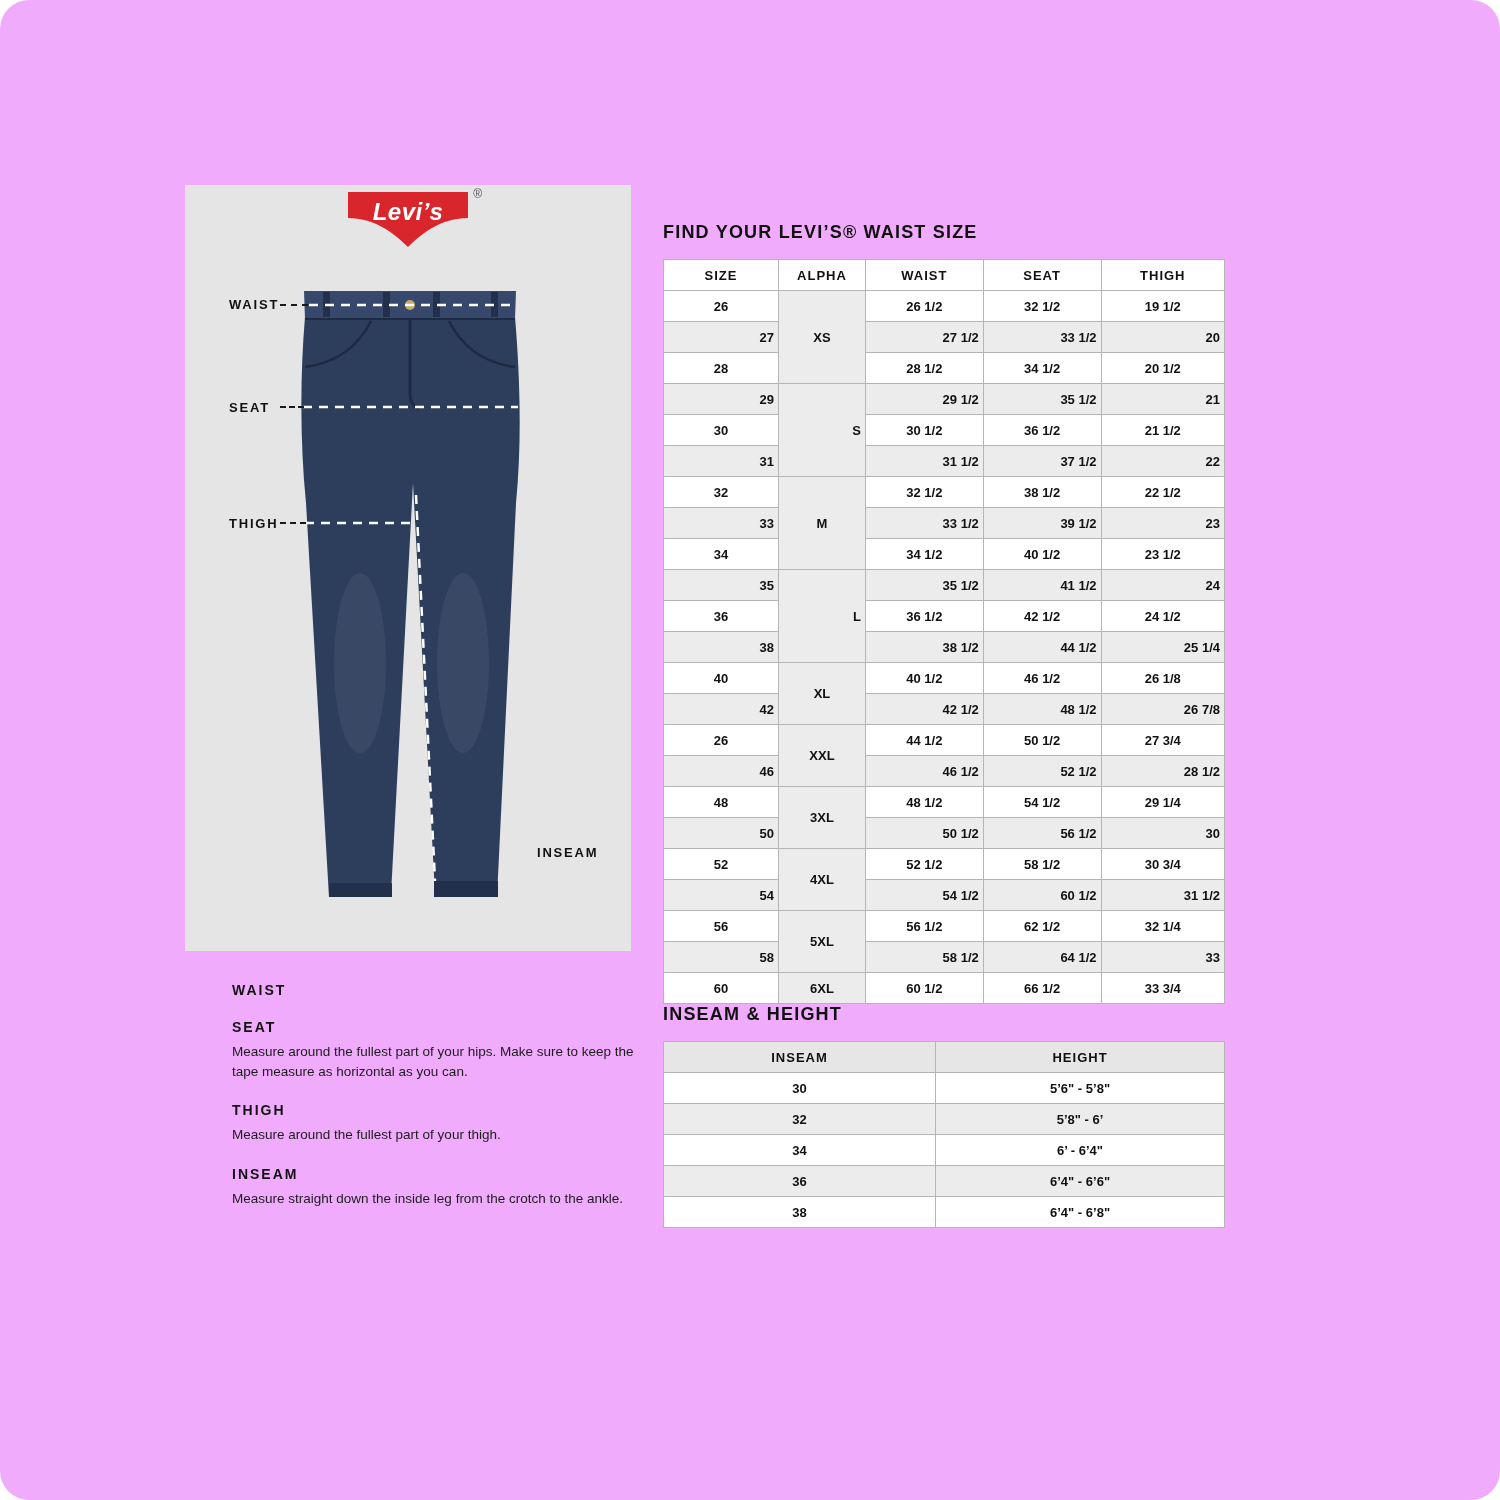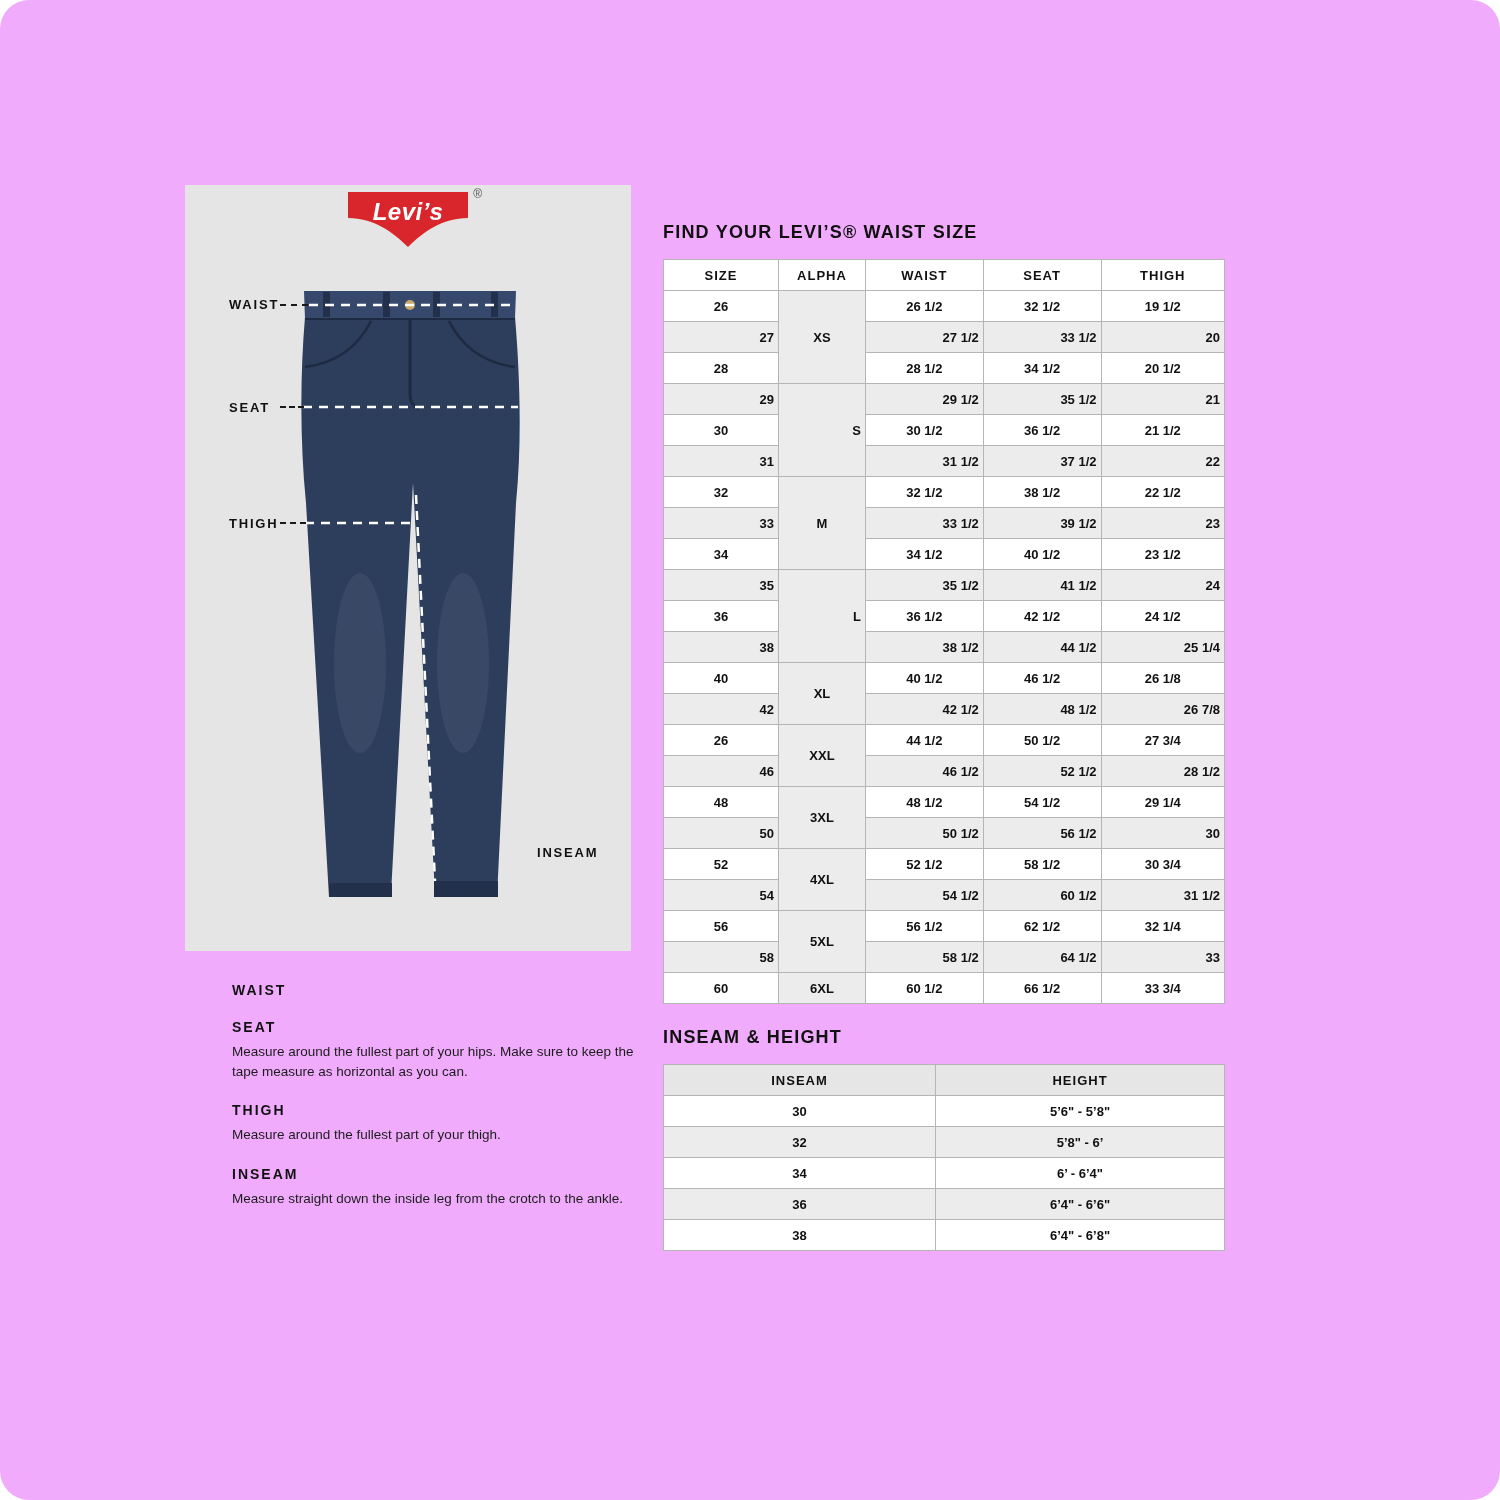--- a/index.html
+++ b/index.html
@@ -44,21 +44,21 @@
 
   
   .defs { position: absolute; left: 232px; top: 982px; width: 402px; }
   .def-block { margin-bottom: 21px; }
   .def-term { font-size: 14px; font-weight: bold; letter-spacing: 2px; margin-bottom: 7px; }
   .def-text { font-size: 13.5px; line-height: 1.45; color: #1c1c1c; }
 
   
   .right-col { position: absolute; left: 663px; top: 222px; width: 562px; }
   .section-title { font-size: 18px; font-weight: bold; letter-spacing: 1.2px; margin-bottom: 16px; }
-  .inseam-head { margin-top: 23px; }
+  .inseam-head { }
 
   table { width: 100%; border-collapse: collapse; table-layout: fixed; }
   th, td {
     border: 1px solid #b5b5b5; text-align: center; vertical-align: middle;
     font-size: 13px; font-weight: bold; height: 31px; padding: 0 4px; color: #111;
     background: #fff;
   }
   #waist-table col.c-size  { width: 20.5%; }
   #waist-table col.c-alpha { width: 15.5%; }
   #waist-table col.c-waist { width: 21%; }

